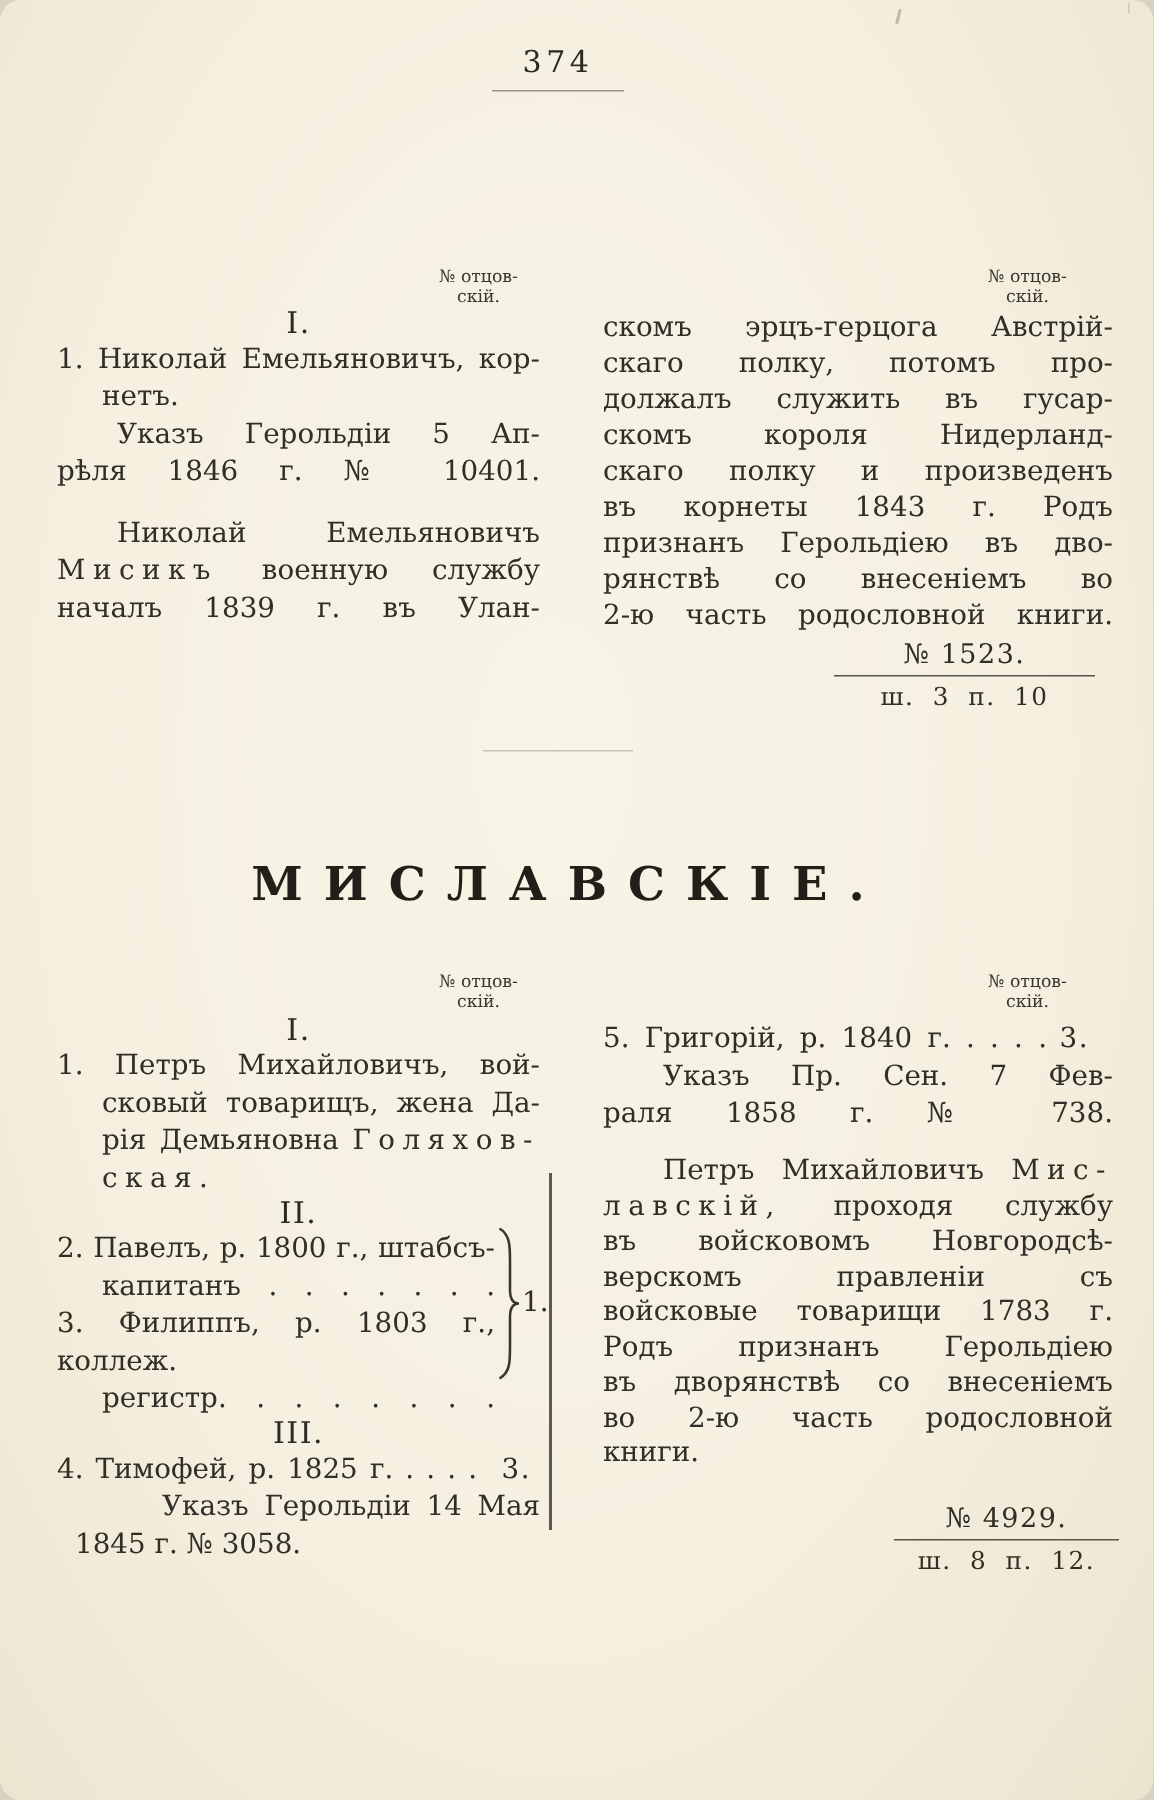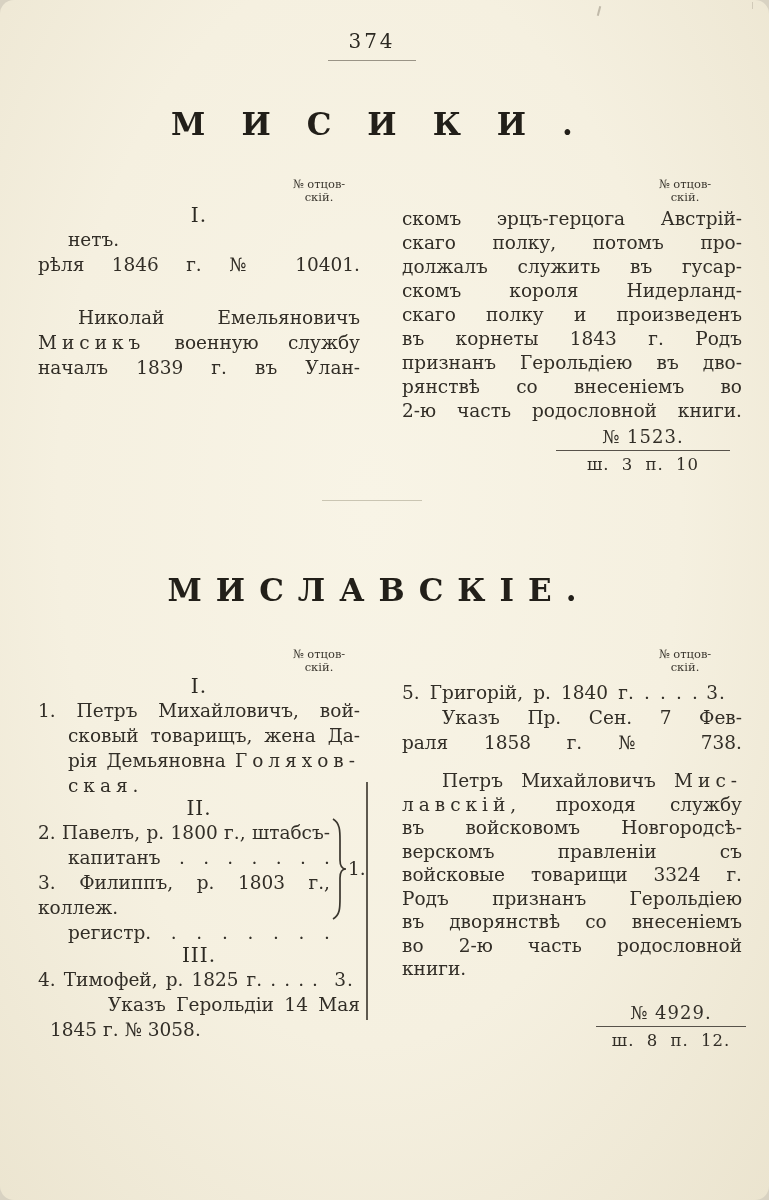--- a/index.html
+++ b/index.html
@@ -25,21 +25,21 @@
   #s1-right{left:402px;top:207px;width:340px;line-height:24px;}
   #s2-left{left:38px;top:676px;width:322px;line-height:25px;}
   #s2-right{left:402px;top:680px;width:340px;line-height:25px;}
   .jl{text-align:justify;text-align-last:justify;}
   .ll{text-align:center;text-align-last:left;}
   .cont{padding-left:30px;}
   .ind{text-indent:40px;}
   .sp{letter-spacing:5px;}
   .roman{font-size:20px;line-height:20px;text-align:center;text-align-last:center;
          margin:0 0 2px 0;color:#2c2922;letter-spacing:1px;}
-  .mt16{margin-top:28px;}
+  .mt16{margin-top:16px;}
   .entry2{padding-right:30px;}
   .e4line{position:relative;padding-right:42px;}
   .e5line{position:relative;padding-right:44px;}
   .fnum{position:absolute;top:0;letter-spacing:1px;}
   .p5l2{padding-left:12px;}
   .p7{line-height:23.5px;margin-top:14px;}
   
   .refblock{position:absolute;}
   .ref{font-size:18px;text-align:center;padding:0 8px 3px 8px;
        border-bottom:1.5px solid #57524a;letter-spacing:1px;}
@@ -57,34 +57,35 @@
 <body>
 
 <div id="page">
 
   <div class="artifact1"></div>
   <div class="artifact2"></div>
 
   <div class="pageno">374</div>
   <div class="pagerule"></div>
 
-  <div class="title t1">МИСИКИ.</div>
 
   <div class="ch" style="left:277px;top:178px">
     <div>№ отцов-</div>
     <div>скій.</div>
   </div>
   <div class="ch" style="left:643px;top:178px">
     <div>№ отцов-</div>
     <div>скій.</div>
   </div>
 
   <div class="col" id="s1-left">
     <div class="roman">I.</div>
+    <div class="jl">1. Николай Емельяновичъ, кор-</div>
     <div class="ll cont">нетъ.</div>
+    <div class="jl ind">Указъ Герольдіи 5 Ап-</div>
     <div class="jl">рѣля 1846 г. № 10401.</div>
     <div class="jl ind mt16">Николай Емельяновичъ</div>
     <div class="jl"><span class="sp">Мисикъ</span><span> военную службу</span></div>
     <div class="jl">началъ 1839 г. въ Улан-</div>
   </div>
 
   <div class="col" id="s1-right">
     <div class="jl">скомъ эрцъ-герцога Австрій-</div>
     <div class="jl">скаго полку, потомъ про-</div>
     <div class="jl">должалъ служить въ гусар-</div>
@@ -140,21 +141,21 @@
 
   <div class="col" id="s2-right">
     <div class="jl e5line"><span>5. Григорій, р. 1840 г. . . . .</span><span class="fnum" style="right:16px">3.</span></div>
     <div class="jl ind">Указъ Пр. Сен. 7 Фев-</div>
     <div class="jl">раля 1858 г. № 738.</div>
     <div class="p7">
       <div class="jl ind"><span>Петръ Михайловичъ </span><span class="sp">Мис-</span></div>
       <div class="jl"><span class="sp">лавскій,</span><span> проходя службу</span></div>
       <div class="jl">въ войсковомъ Новгородсѣ-</div>
       <div class="jl">верскомъ правленіи съ</div>
-      <div class="jl">войсковые товарищи 3324 г.</div>
+      <div class="jl">войсковые товарищи 1783 г.</div>
       <div class="jl">Родъ признанъ Герольдіею</div>
       <div class="jl">въ дворянствѣ со внесеніемъ</div>
       <div class="jl">во 2-ю часть родословной</div>
       <div class="ll">книги.</div>
     </div>
   </div>
 
   <div class="refblock" style="left:596px;top:1002px;width:150px">
     <div class="ref">№ 4929.</div>
     <div class="shelf">ш. 8 п. 12.</div>

